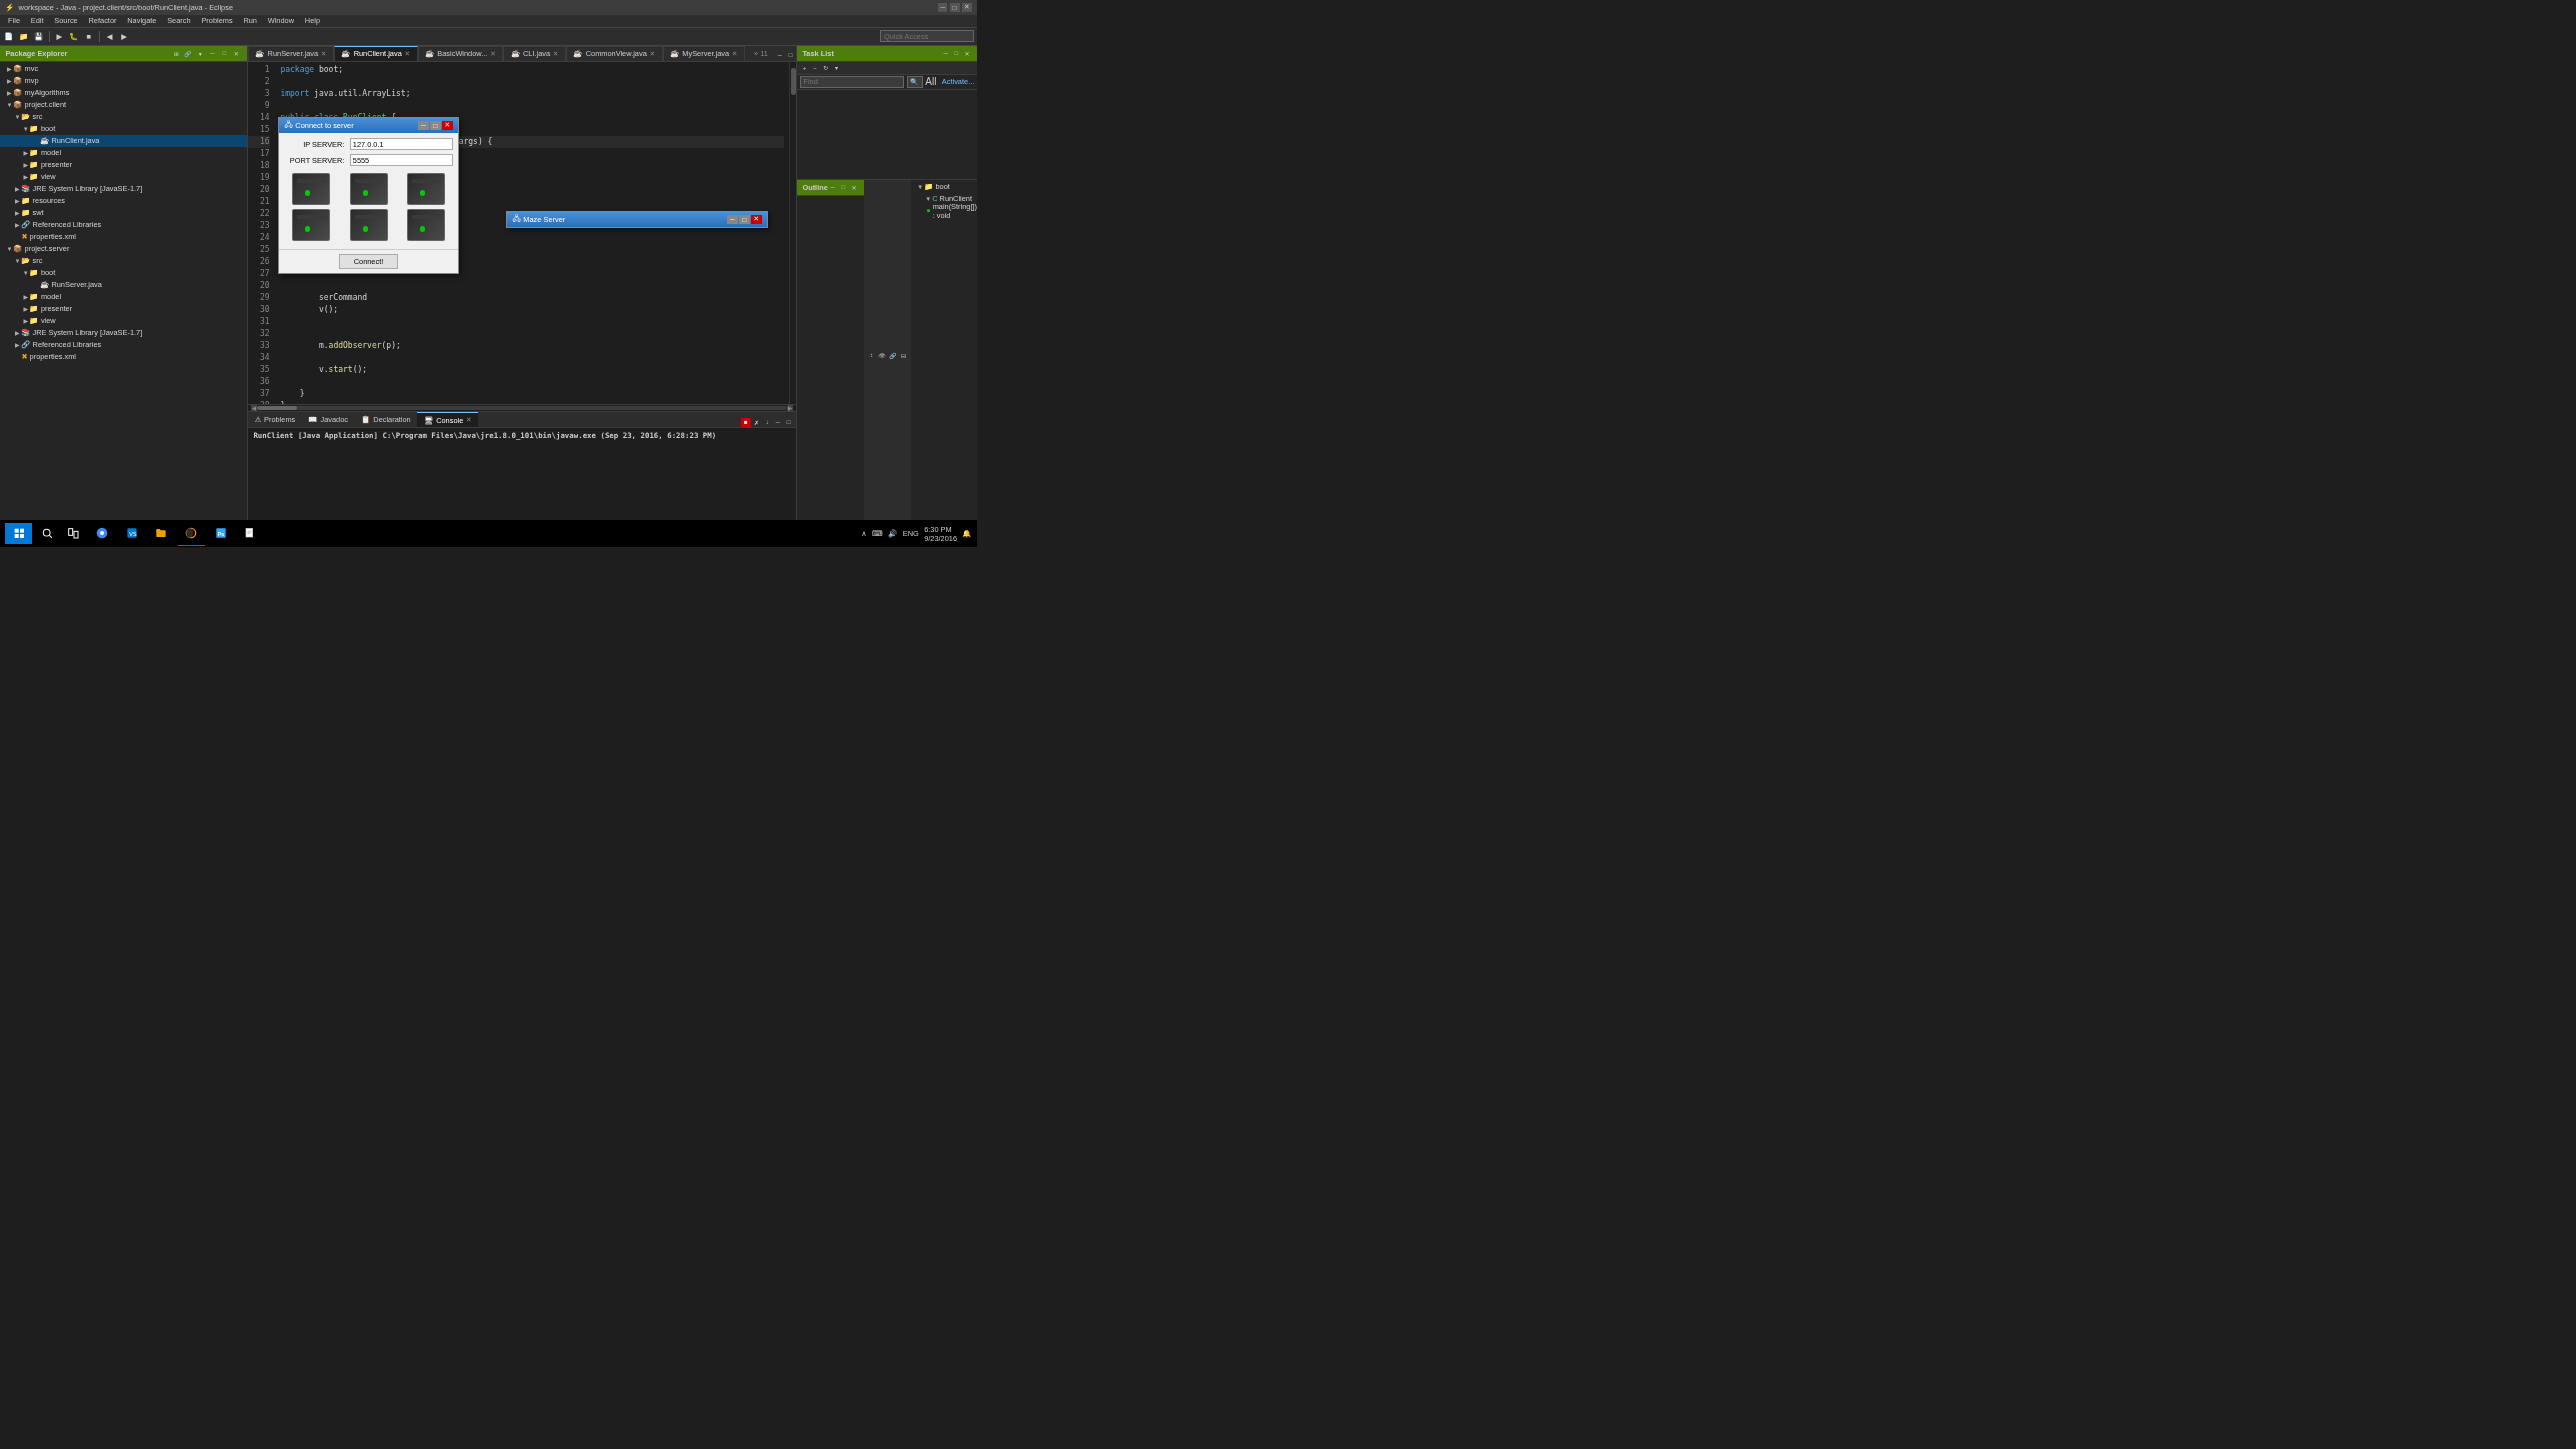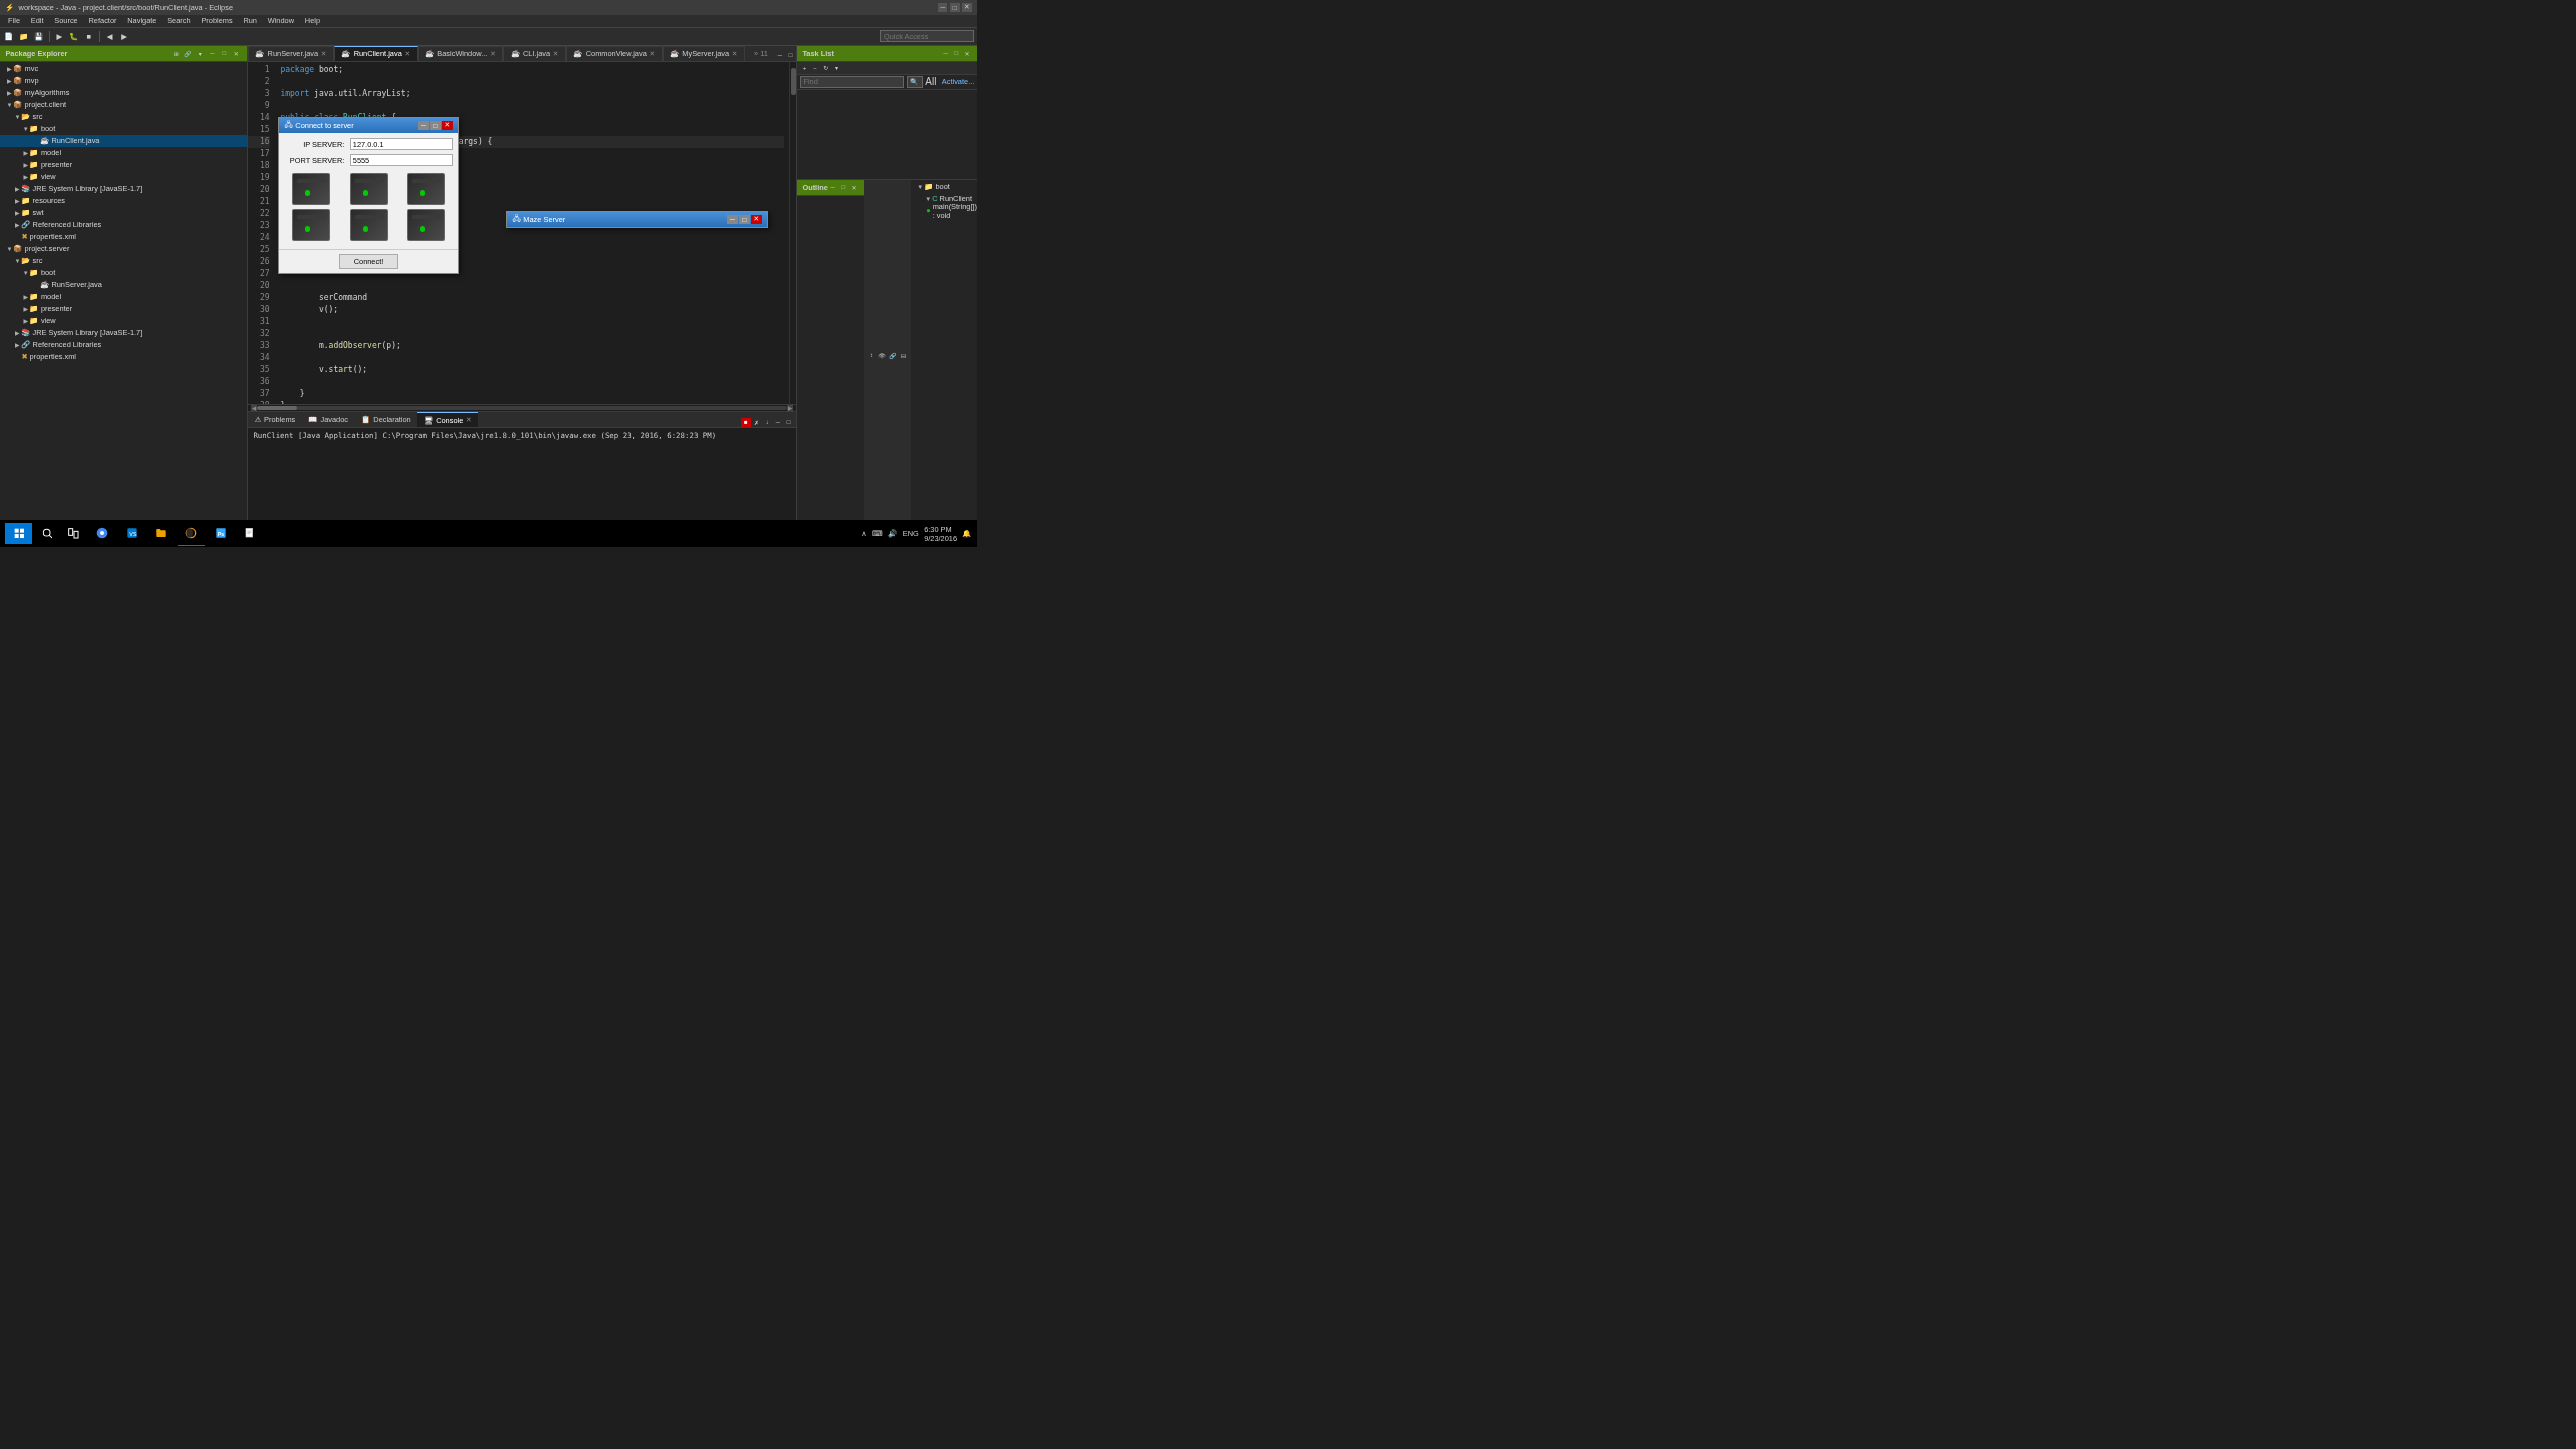--- a/index.html
+++ b/index.html
@@ -248,20 +248,21 @@
       border-top: 1.3px solid #75beff;
       color: #fff;
     }
     .bottom-content {
       flex: 1;
       padding: 2.7px 5.4px;
       font-family: 'Consolas', monospace;
       font-size: 7.4px;
       color: #ccc;
       overflow-y: auto;
+      font-weight: bold;
     }
 
     
     .right-panel {
       width: 181px;
       background: #252526;
       border-left: 0.7px solid #3c3c3c;
       display: flex;
       flex-direction: column;
     }

